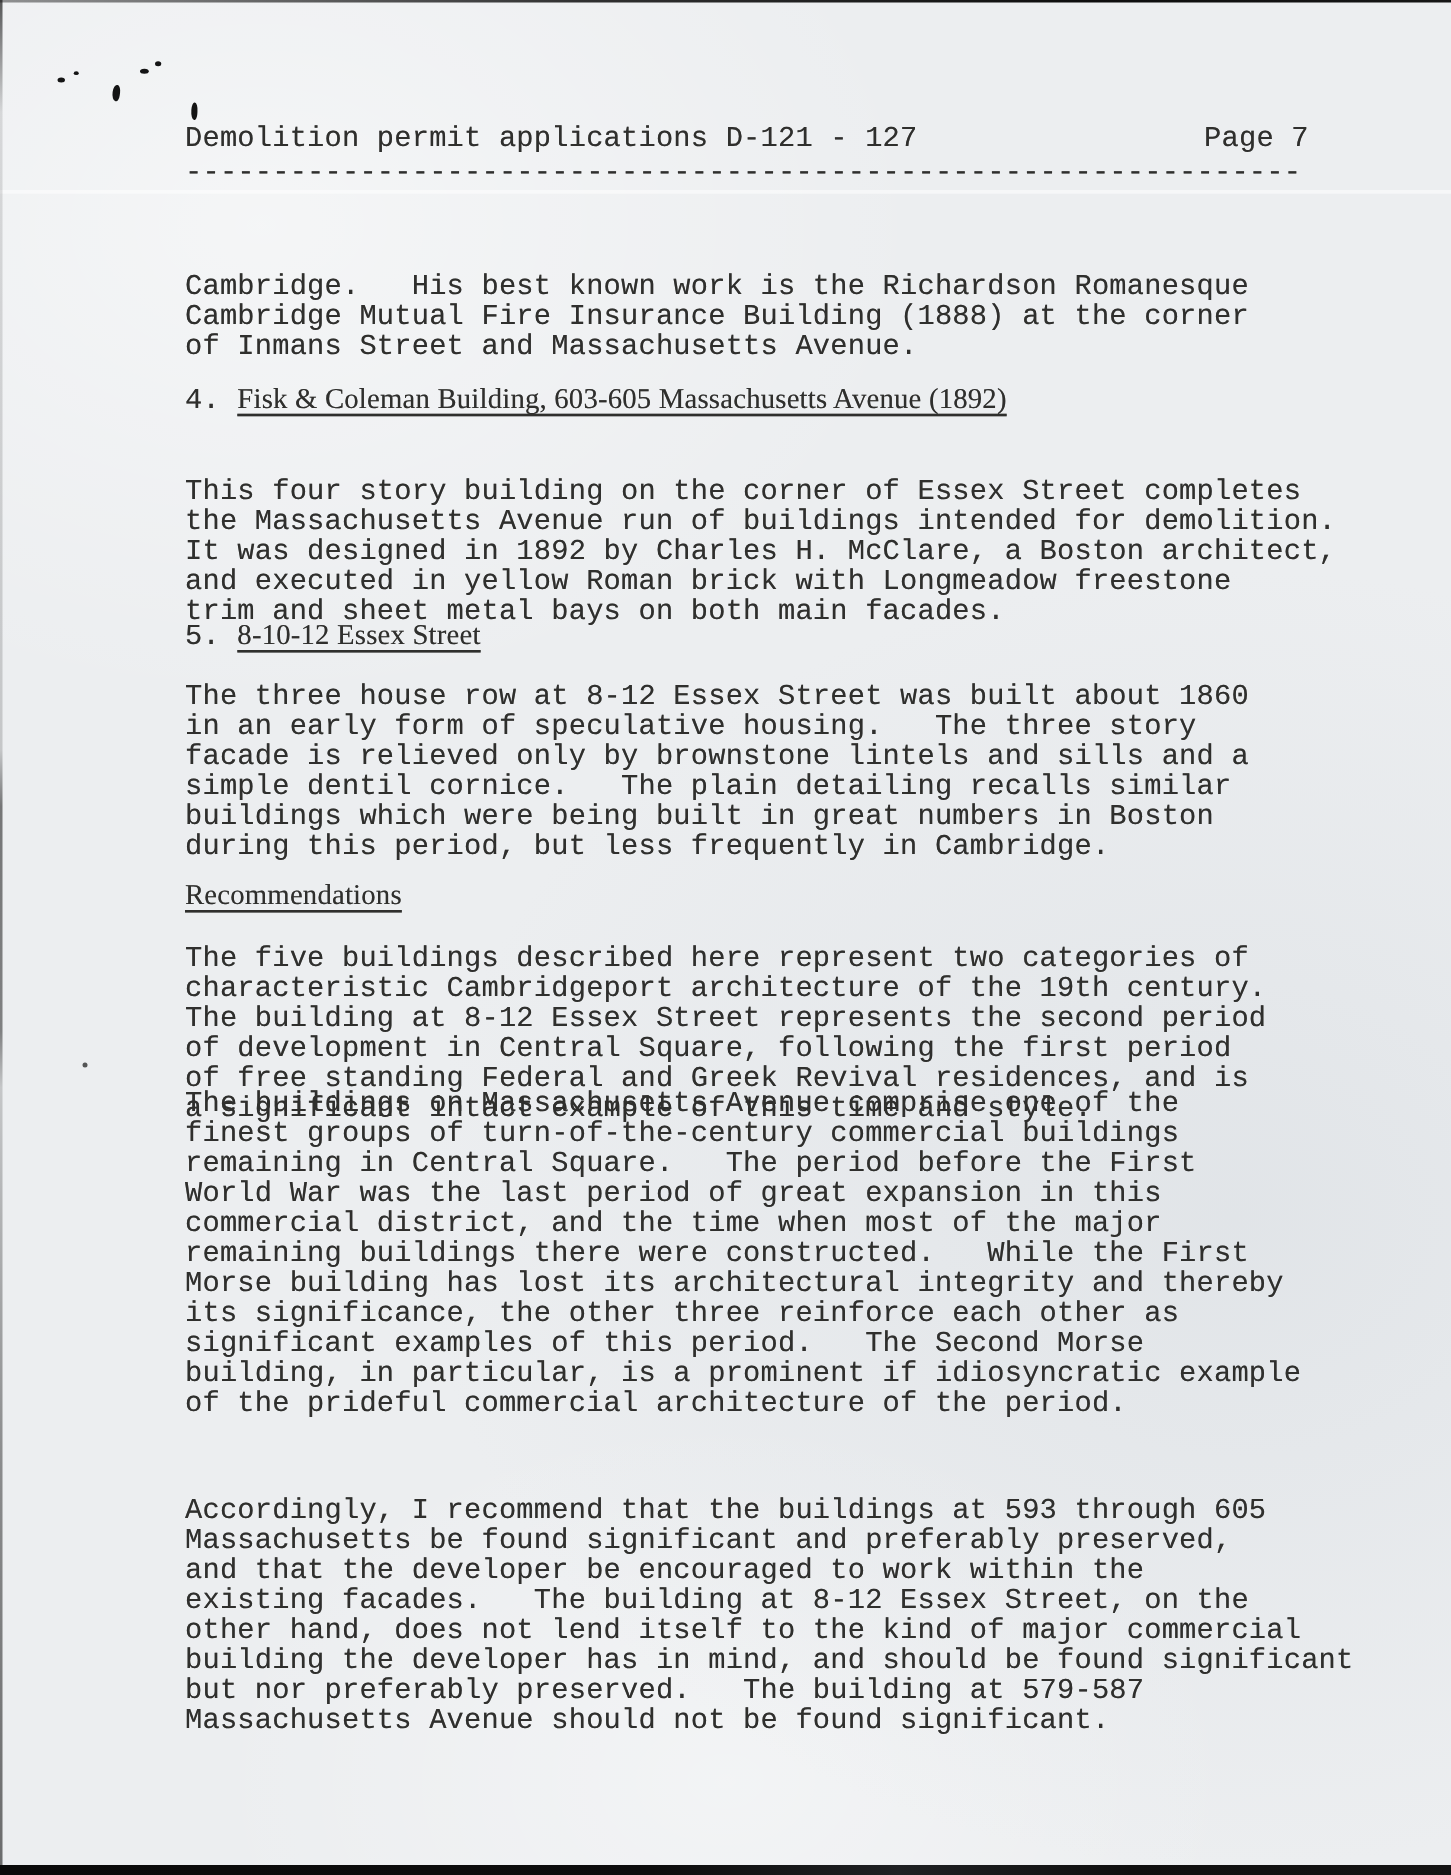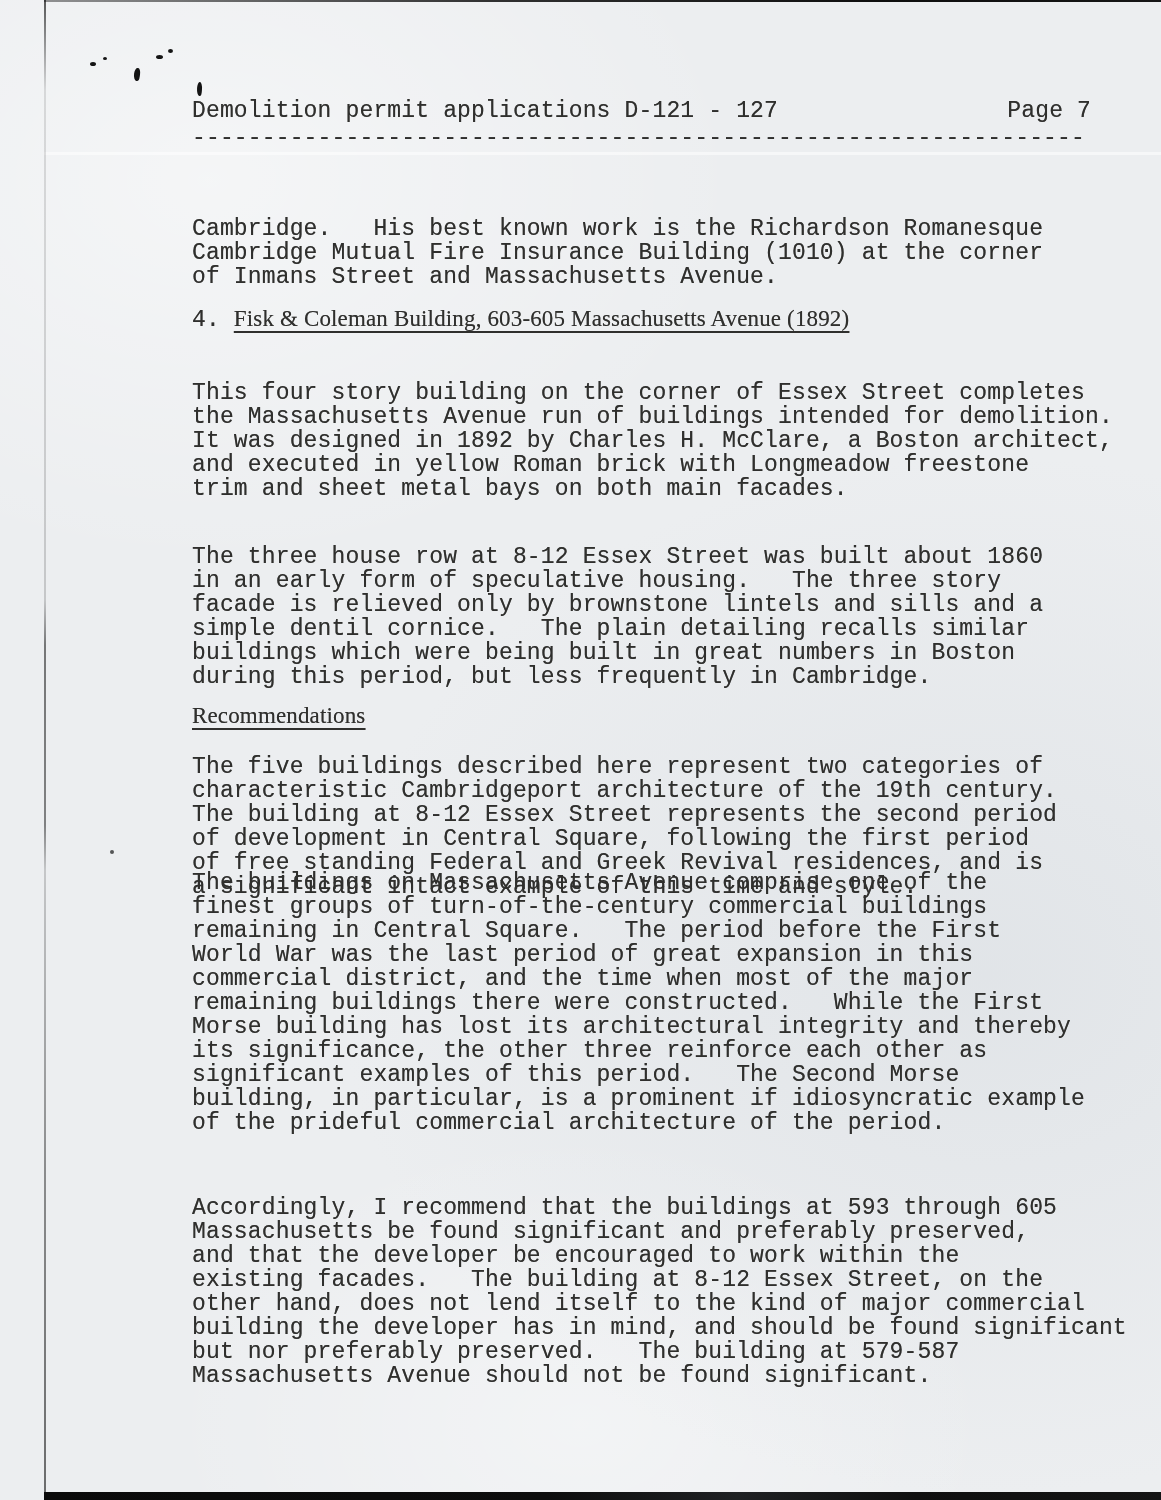--- a/index.html
+++ b/index.html
@@ -6,21 +6,21 @@
   body{
     width:1161px;height:1500px;position:relative;overflow:hidden;
     background:
       radial-gradient(900px 650px at 18% 12%, rgba(255,255,255,.45), transparent 60%),
       radial-gradient(1000px 800px at 85% 65%, rgba(214,219,224,.5), transparent 65%),
       radial-gradient(700px 500px at 50% 95%, rgba(255,255,255,.35), transparent 60%),
       #eceef0;
     font-family:"Liberation Mono","DejaVu Sans Mono",monospace;
     color:#2f2f2d;
   }
-  .sheet{position:absolute;inset:0;margin-left:44px;}
+  .sheet{position:absolute;inset:0;}
   .txt{
     position:absolute;left:148px;
     font-size:23px;line-height:24px;letter-spacing:.15px;
     white-space:pre;
     text-shadow:0 0 .5px rgba(47,47,45,.55);
   }
   .header-row{top:99px;width:899px;display:flex;justify-content:space-between;}
   .dashes{top:126px;}
   .heading .u, .u{
     text-decoration:underline;
@@ -51,31 +51,32 @@
 <div class="sheet">
 
   <div class="txt header-row">
     <span>Demolition permit applications D-121 - 127</span>
     <span>Page 7</span>
   </div>
 
   <div class="txt dashes">----------------------------------------------------------------</div>
 
   <div class="txt" style="top:217px">Cambridge.   His best known work is the Richardson Romanesque
-Cambridge Mutual Fire Insurance Building (1010) at the corner
+Cambridge Mutual Fire Insurance Building (1888) at the corner
 of Inmans Street and Massachusetts Avenue.</div>
 
   <div class="txt heading" style="top:307px"><span>4. </span><span class="u">Fisk &amp; Coleman Building, 603-605 Massachusetts Avenue (1892)</span></div>
 
   <div class="txt" style="top:381px">This four story building on the corner of Essex Street completes
 the Massachusetts Avenue run of buildings intended for demolition.
 It was designed in 1892 by Charles H. McClare, a Boston architect,
 and executed in yellow Roman brick with Longmeadow freestone
 trim and sheet metal bays on both main facades.</div>
 
+  <div class="txt heading" style="top:496px"><span>5. </span><span class="u">8-10-12 Essex Street</span></div>
 
   <div class="txt" style="top:545px">The three house row at 8-12 Essex Street was built about 1860
 in an early form of speculative housing.   The three story
 facade is relieved only by brownstone lintels and sills and a
 simple dentil cornice.   The plain detailing recalls similar
 buildings which were being built in great numbers in Boston
 during this period, but less frequently in Cambridge.</div>
 
   <div class="txt heading" style="top:704px"><span class="u">Recommendations</span></div>
 

